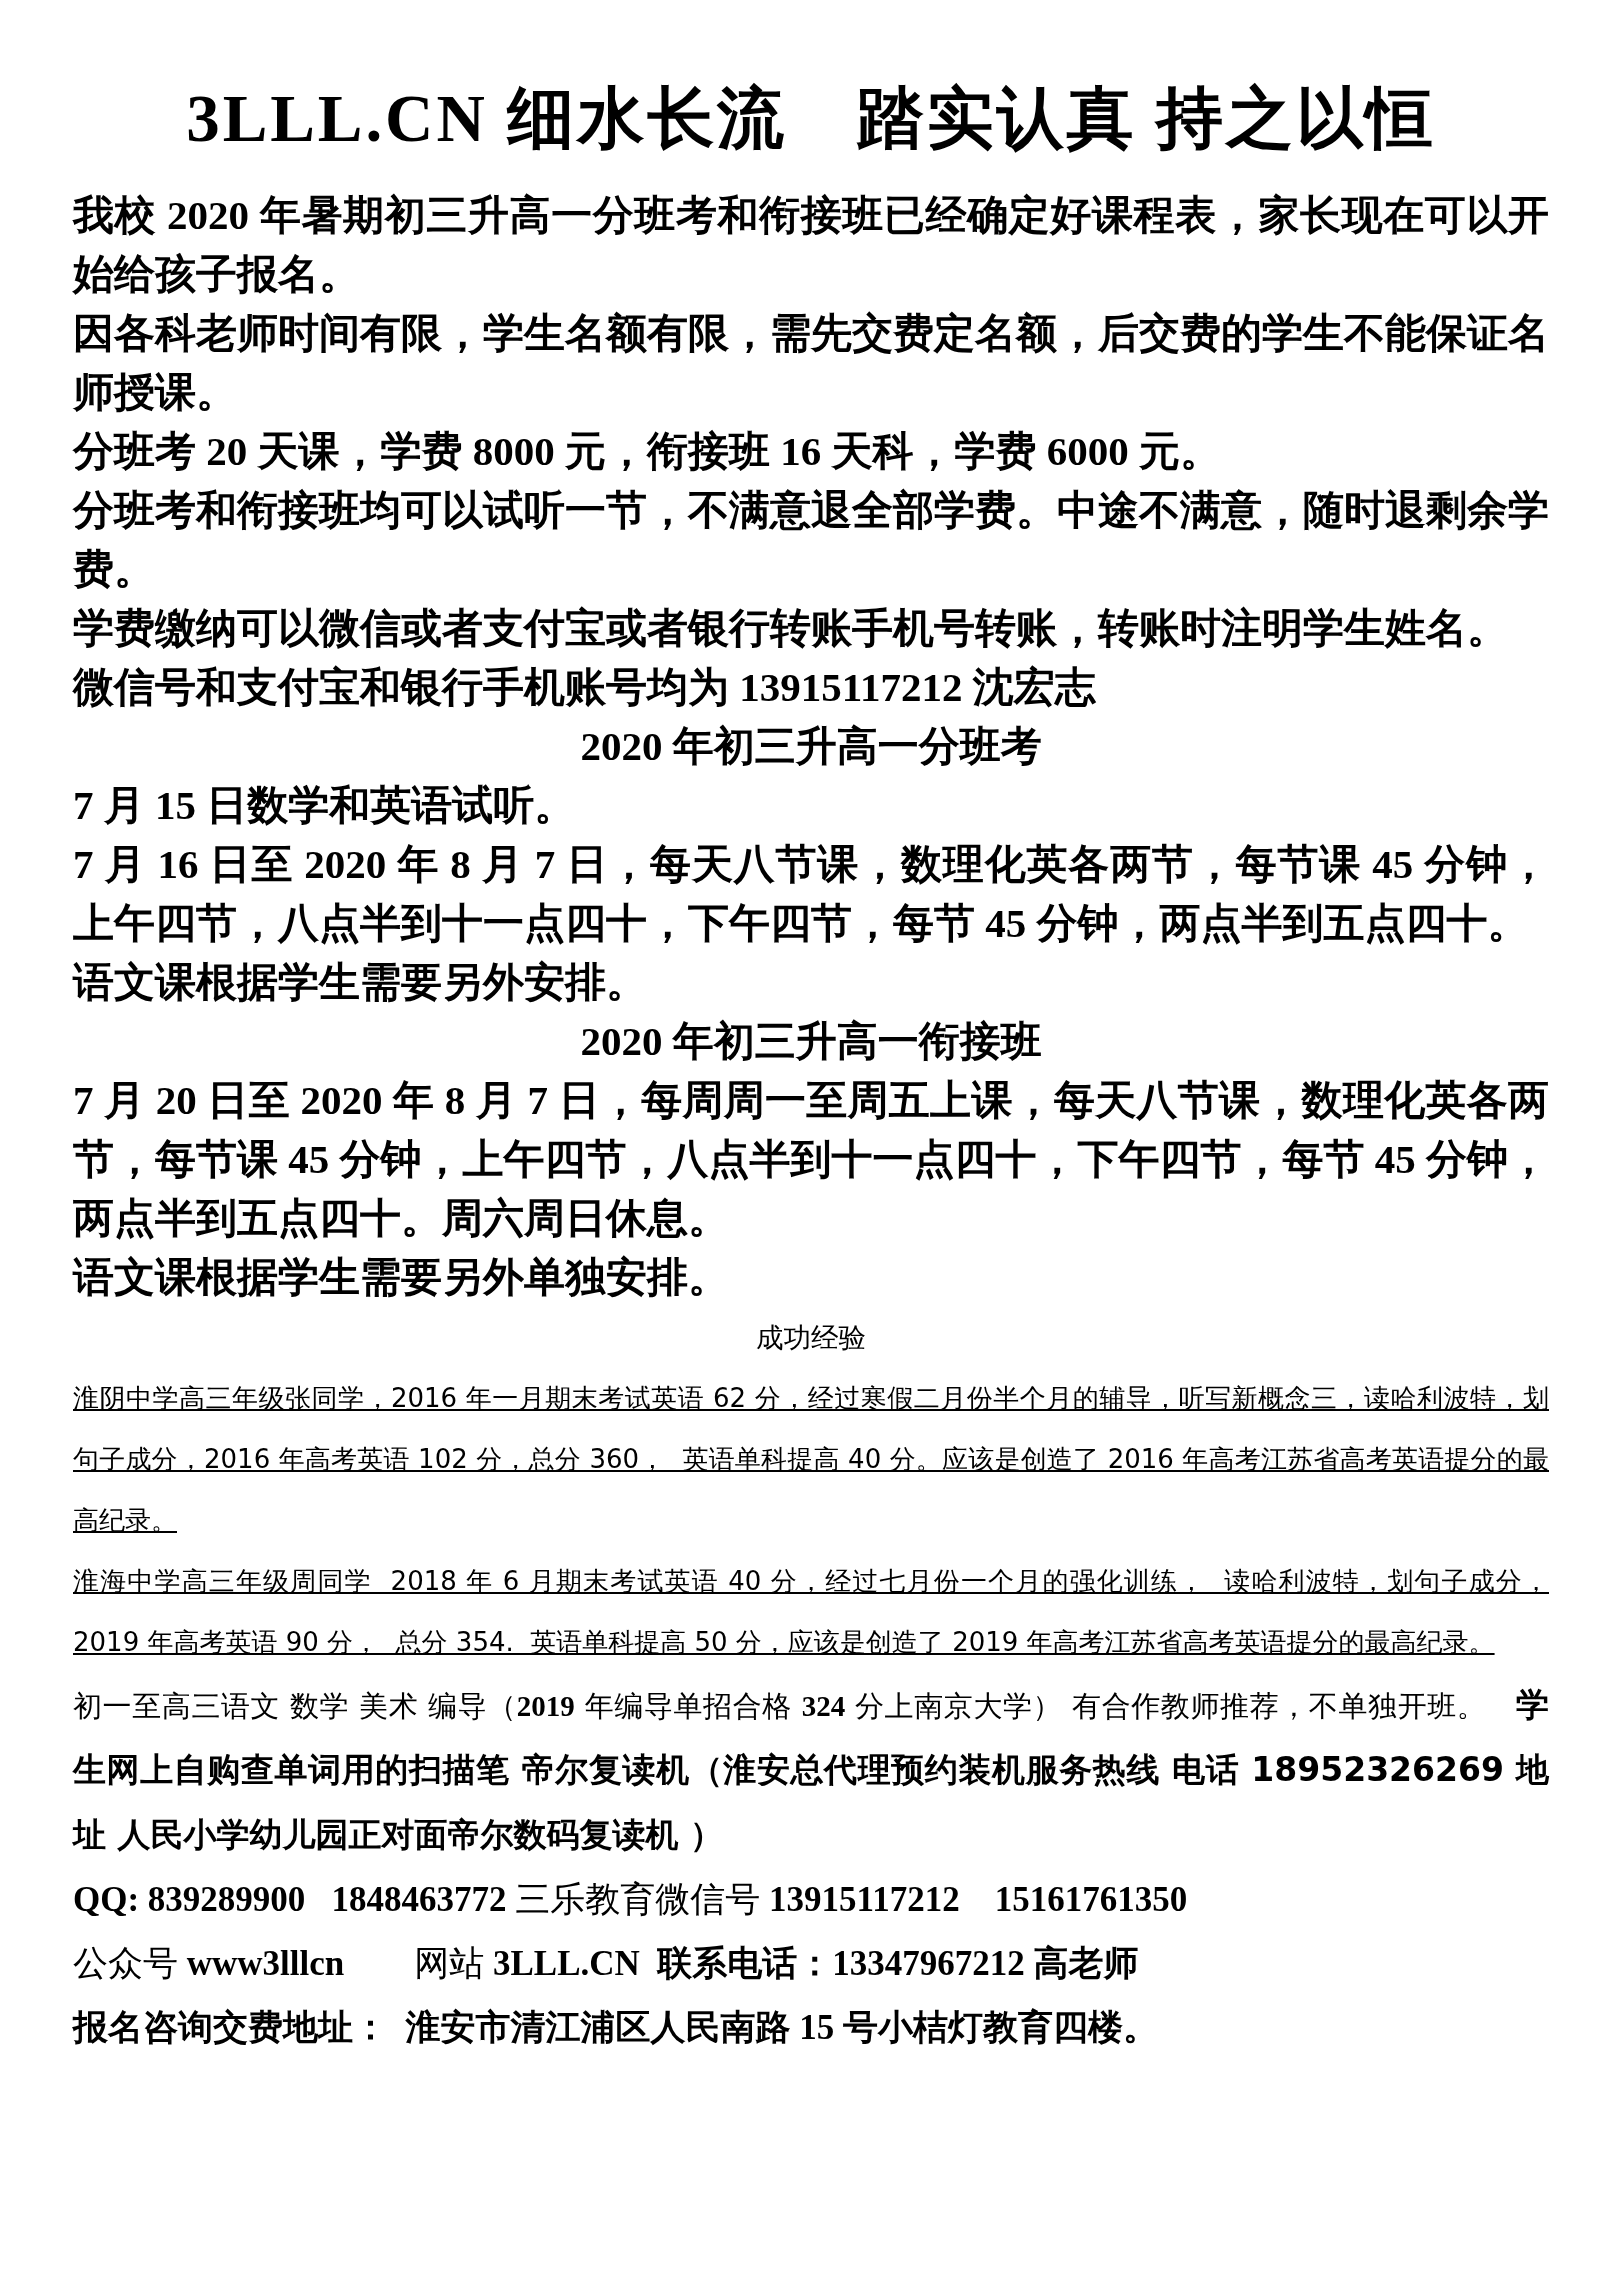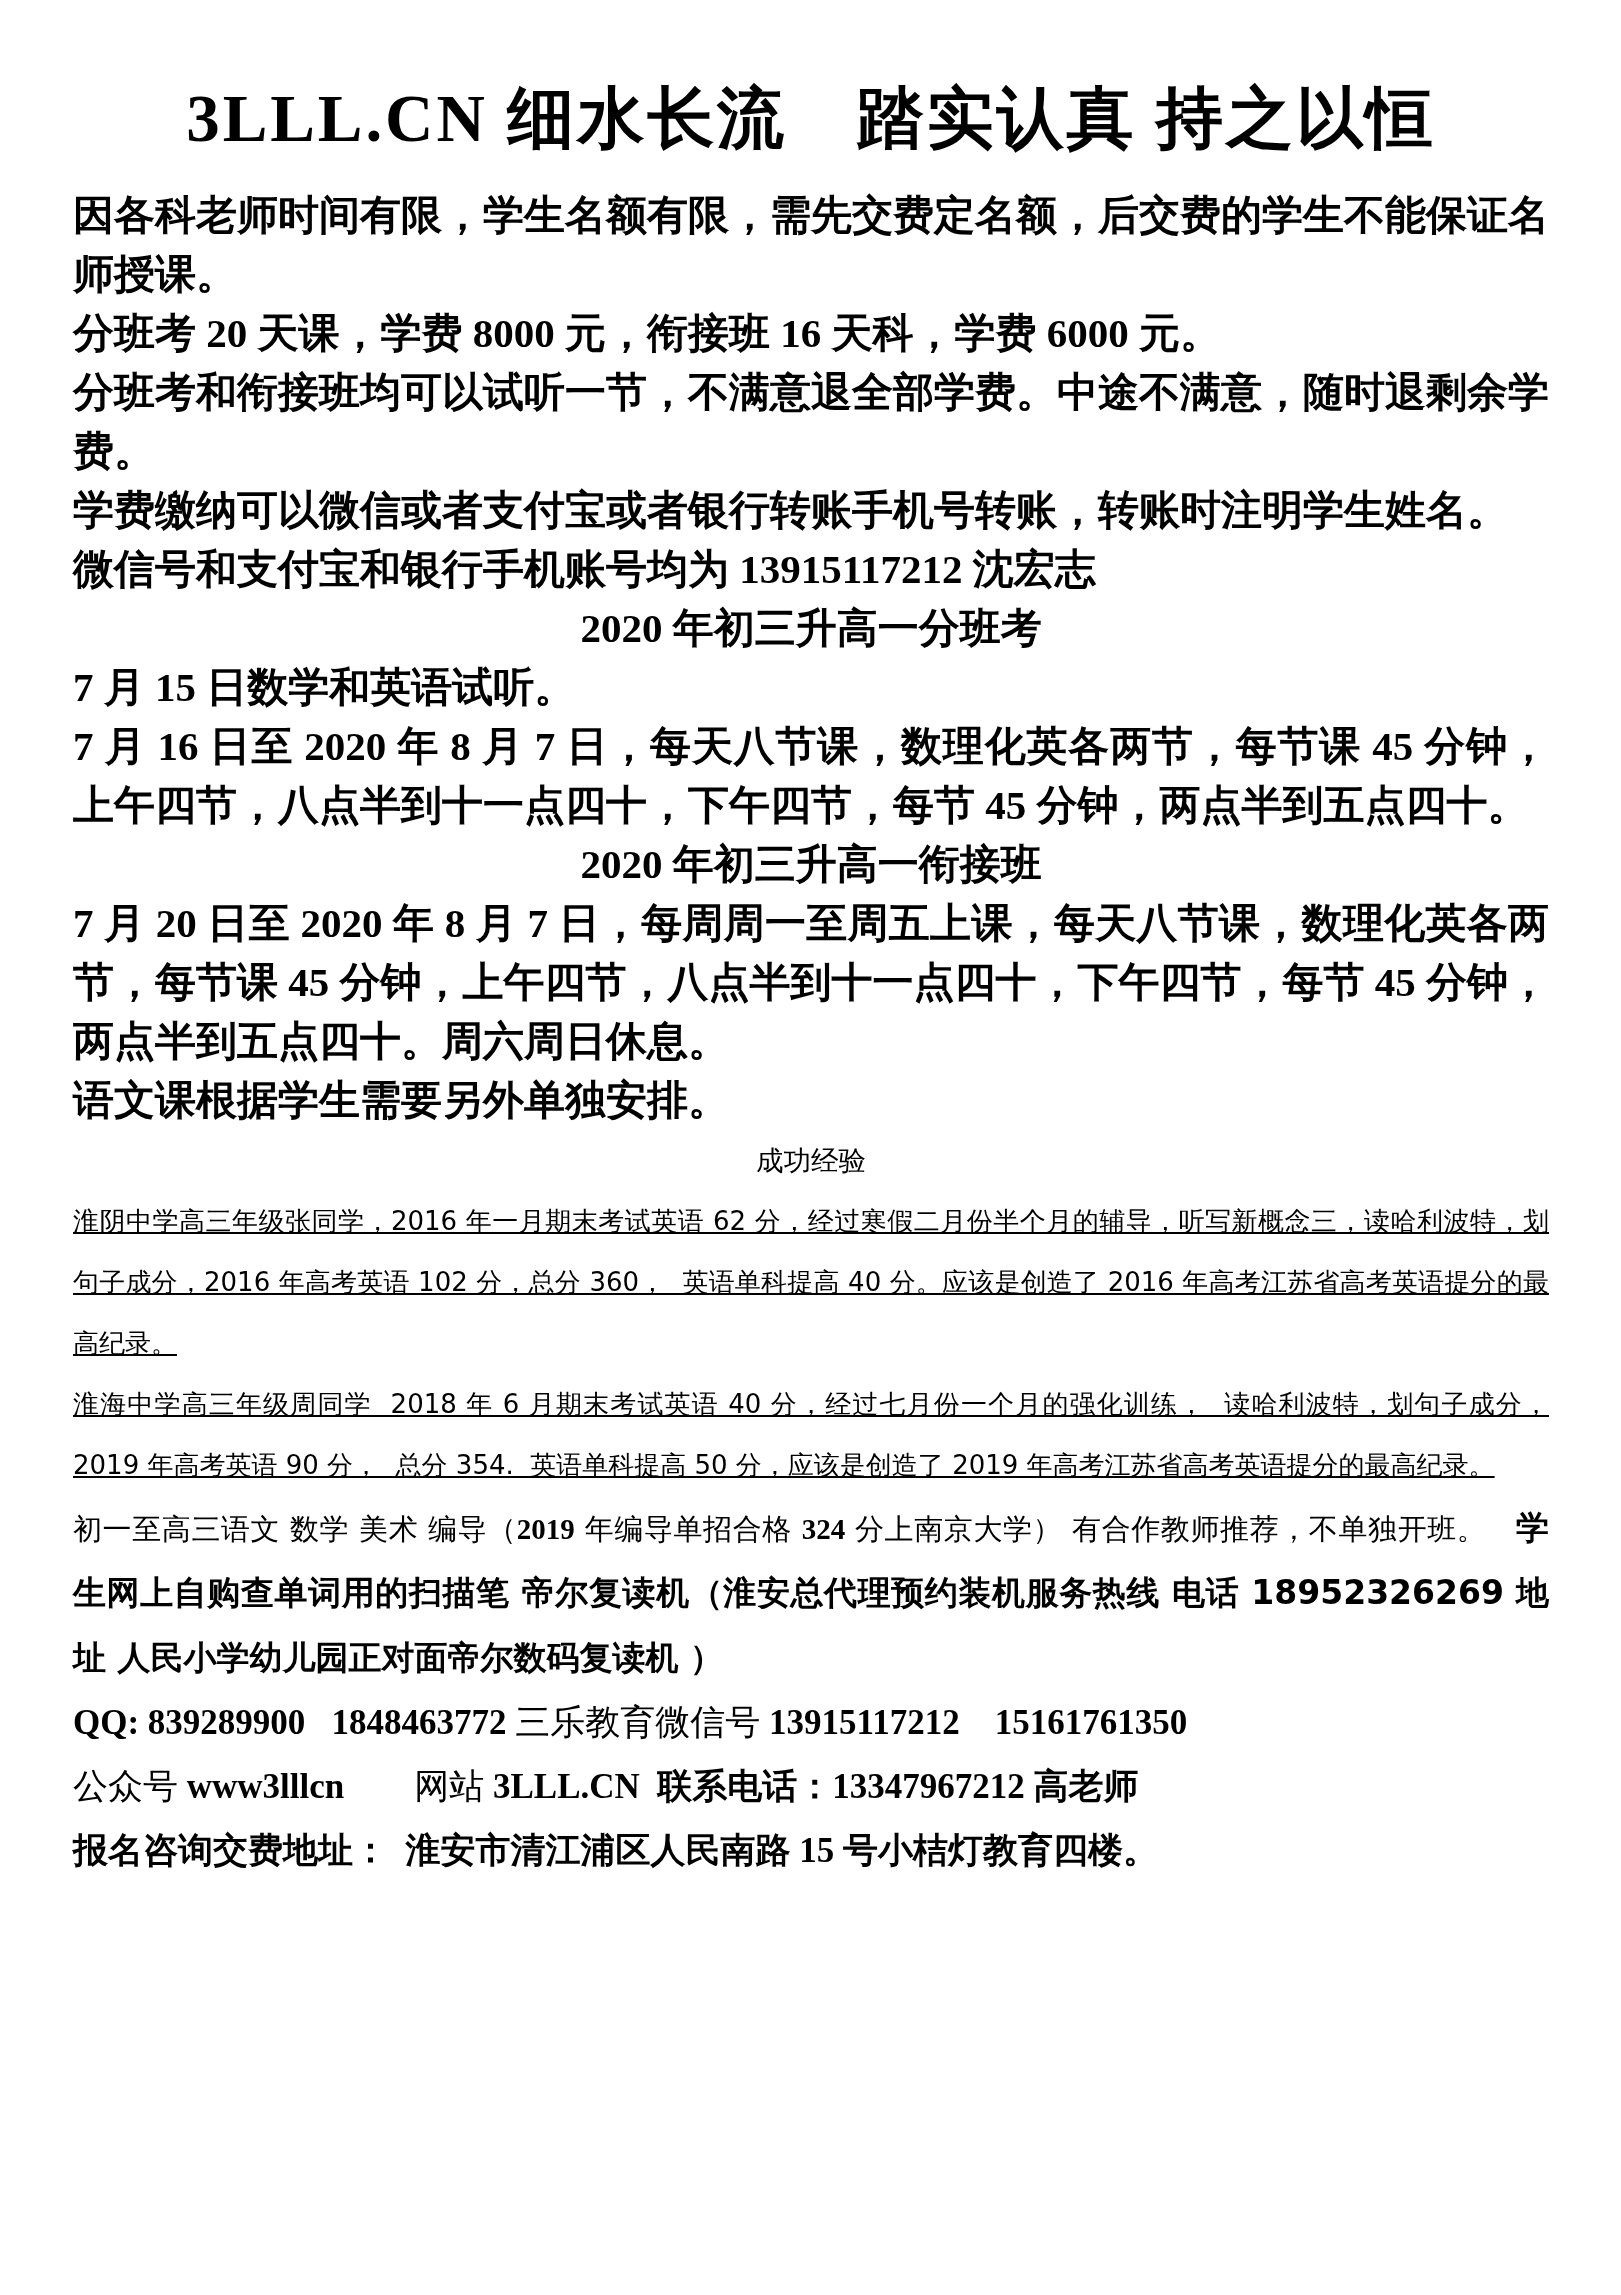--- a/index.html
+++ b/index.html
@@ -65,28 +65,30 @@
     line-height: 64px;
   }
   .lite { font-weight: 400; }
 </style>
 </head>
 <body>
 
 <div class="page">
   <h1 class="doc-title">3LLL.CN 细水长流　踏实认真 持之以恒</h1>
   <div class="content">
+      <div class="block para"><span>我校 2020 年暑期初三升高一分班考和衔接班已经确定好课程表，家长现在可以开始给孩子报名。</span></div>
       <div class="block para"><span>因各科老师时间有限，学生名额有限，需先交费定名额，后交费的学生不能保证名师授课。</span></div>
       <div class="block para"><span>分班考 20 天课，学费 8000 元，衔接班 16 天科，学费 6000 元。</span></div>
       <div class="block para"><span>分班考和衔接班均可以试听一节，不满意退全部学费。中途不满意，随时退剩余学费。</span></div>
       <div class="block para"><span>学费缴纳可以微信或者支付宝或者银行转账手机号转账，转账时注明学生姓名。</span></div>
       <div class="block para"><span>微信号和支付宝和银行手机账号均为 13915117212 沈宏志</span></div>
       <div class="block para center"><span>2020 年初三升高一分班考</span></div>
       <div class="block para"><span>7 月 15 日数学和英语试听。</span></div>
       <div class="block para"><span>7 月 16 日至 2020 年 8 月 7 日，每天八节课，数理化英各两节，每节课 45 分钟，上午四节，八点半到十一点四十，下午四节，每节 45 分钟，两点半到五点四十。</span></div>
+      <div class="block para"><span>语文课根据学生需要另外安排。</span></div>
       <div class="block para center"><span>2020 年初三升高一衔接班</span></div>
       <div class="block para"><span>7 月 20 日至 2020 年 8 月 7 日，每周周一至周五上课，每天八节课，数理化英各两节，每节课 45 分钟，上午四节，八点半到十一点四十，下午四节，每节 45 分钟，两点半到五点四十。周六周日休息。</span></div>
       <div class="block para"><span>语文课根据学生需要另外单独安排。</span></div>
       <div class="block subheading"><span>成功经验</span></div>
       <div class="block small"><span>淮阴中学高三年级张同学，2016 年一月期末考试英语 62 分，经过寒假二月份半个月的辅导，听写新概念三，读哈利波特，划句子成分，2016 年高考英语 102 分，总分 360，  英语单科提高 40 分。应该是创造了 2016 年高考江苏省高考英语提分的最高纪录。</span></div>
       <div class="block small"><span>淮海中学高三年级周同学  2018 年 6 月期末考试英语 40 分，经过七月份一个月的强化训练，  读哈利波特，划句子成分，2019 年高考英语 90 分，  总分 354.  英语单科提高 50 分，应该是创造了 2019 年高考江苏省高考英语提分的最高纪录。</span></div>
       <div class="block mixed"><span class="lite">初一至高三语文 数学 美术 编导（</span><span class="num">2019</span><span class="lite"> 年编导单招合格 </span><span class="num">324</span><span class="lite"> 分上南京大学） 有合作教师推荐，不单独开班。　</span><span class="emph">学生网上自购查单词用的扫描笔 帝尔复读机（淮安总代理预约装机服务热线 电话 18952326269 地址 人民小学幼儿园正对面帝尔数码复读机 ）</span></div>
       <div class="block contact"><span>QQ: 839289900   1848463772 </span><span class="lite">三乐教育微信号 </span><span>13915117212    15161761350</span></div>
       <div class="block contact"><span class="lite">公众号 </span><span>www3lllcn</span><span class="lite">        网站 </span><span>3LLL.CN  联系电话：13347967212 高老师</span></div>
       <div class="block contact"><span>报名咨询交费地址：  淮安市清江浦区人民南路 15 号小桔灯教育四楼。</span></div>

